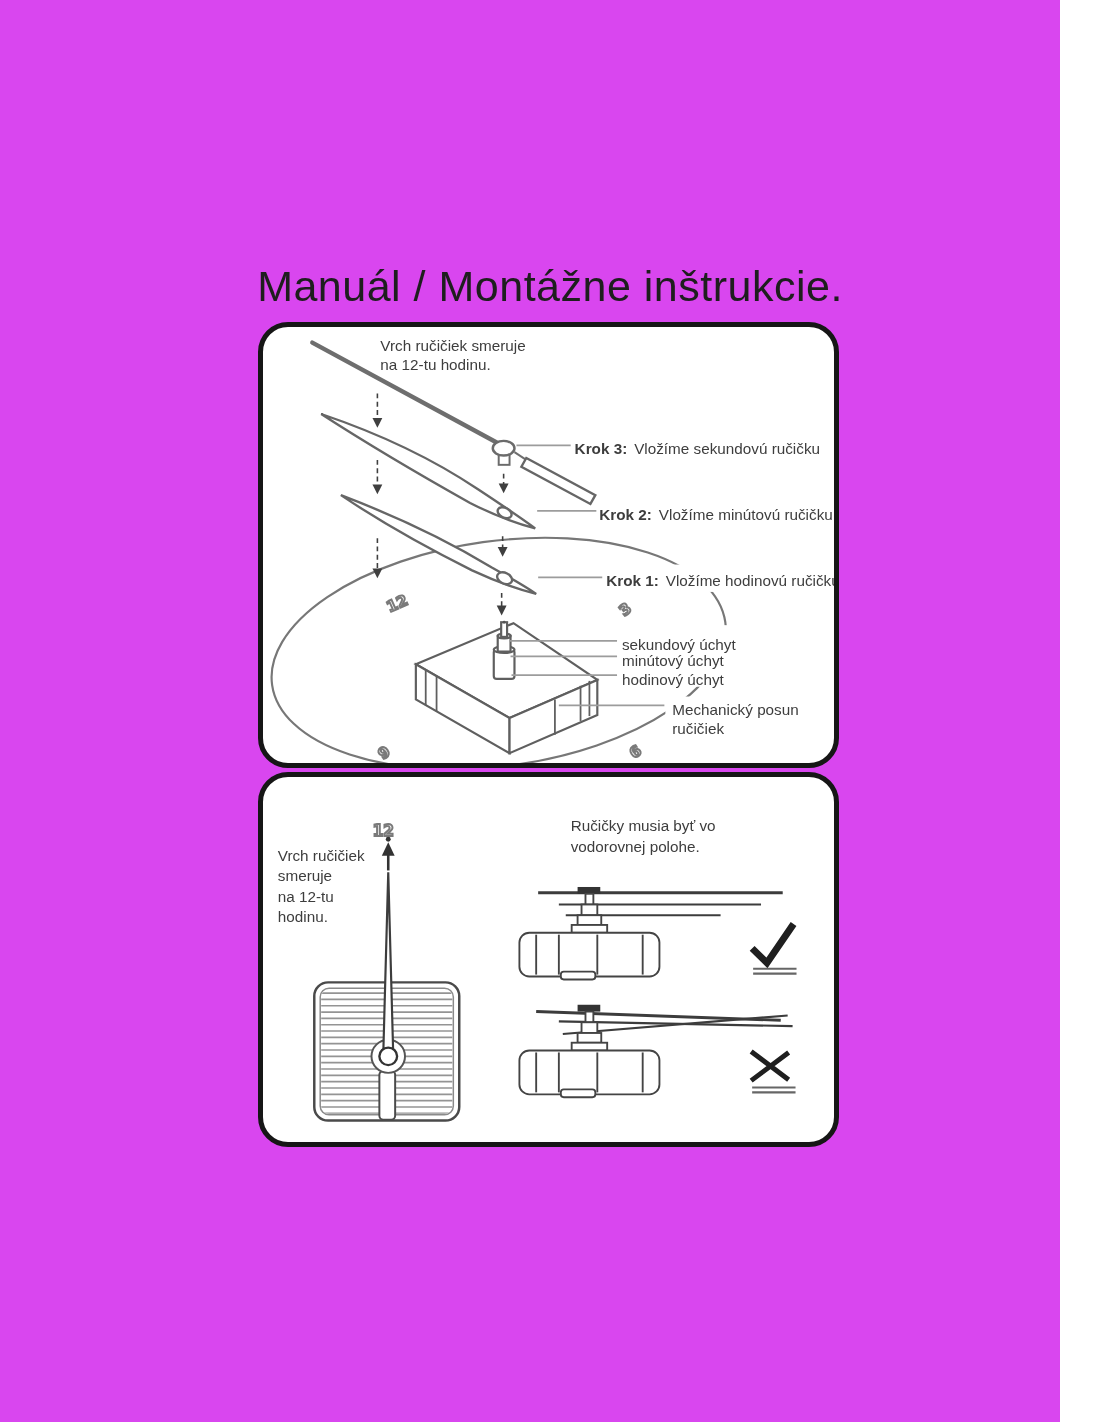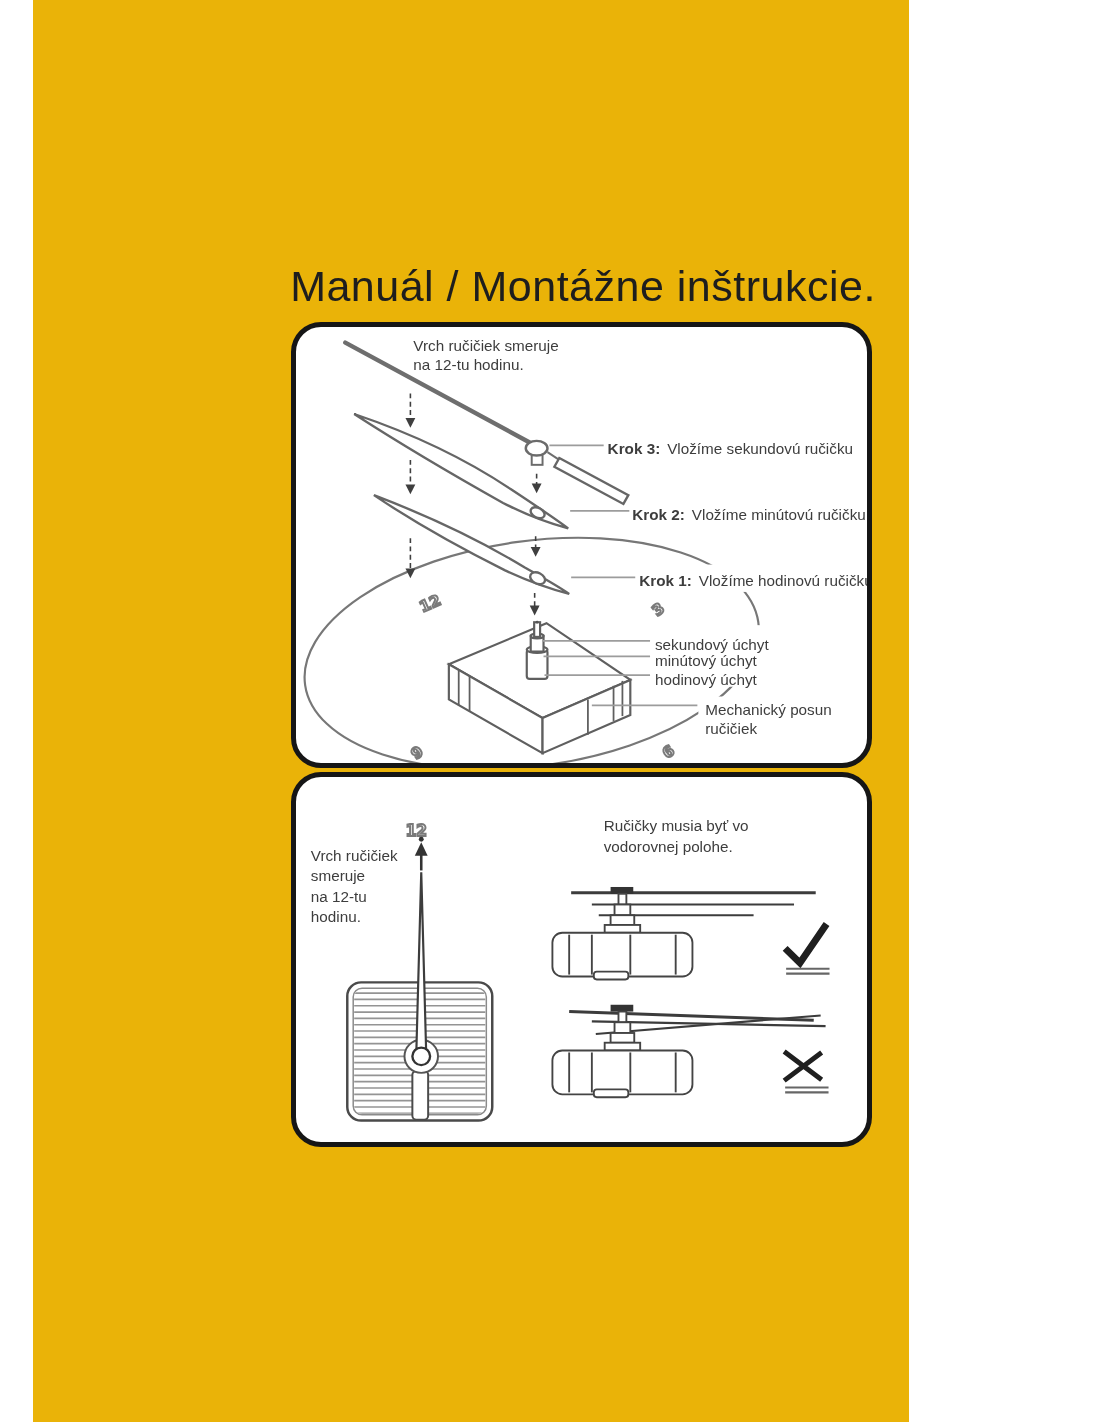--- a/index.html
+++ b/index.html
@@ -1,17 +1,17 @@
 <!DOCTYPE html>
 <html><head>
 <meta charset="utf-8">
 <style>
   html,body{margin:0;padding:0;background:#fff;}
-  #page{position:relative;width:876px;height:1422px;background:#eab308;overflow:hidden;
-        font-family:"Liberation Sans",sans-serif;margin-left:33px;}
+  #page{position:relative;width:1060px;height:1422px;background:#d946ef;overflow:hidden;
+        font-family:"Liberation Sans",sans-serif;}
   #title{position:absolute;left:0;top:262px;width:1100px;text-align:center;
          font-size:43px;color:#1e1e1e;letter-spacing:0.5px;}
   .panel{position:absolute;left:258px;border:5px solid #161616;border-radius:30px;
          background:#fff;box-sizing:border-box;}
   #panel1{top:322px;width:581px;height:446px;}
   #panel2{top:772px;width:581px;height:375px;}
   .panel svg{position:absolute;left:0;top:0;width:100%;height:100%;}
   svg text{font-family:"Liberation Sans",sans-serif;fill:#3d3d3d;font-size:15.5px;}
   svg tspan.bold{font-weight:bold;}
   .outline-num{font-family:"DejaVu Sans",sans-serif;font-weight:bold;fill:#ffffff;

